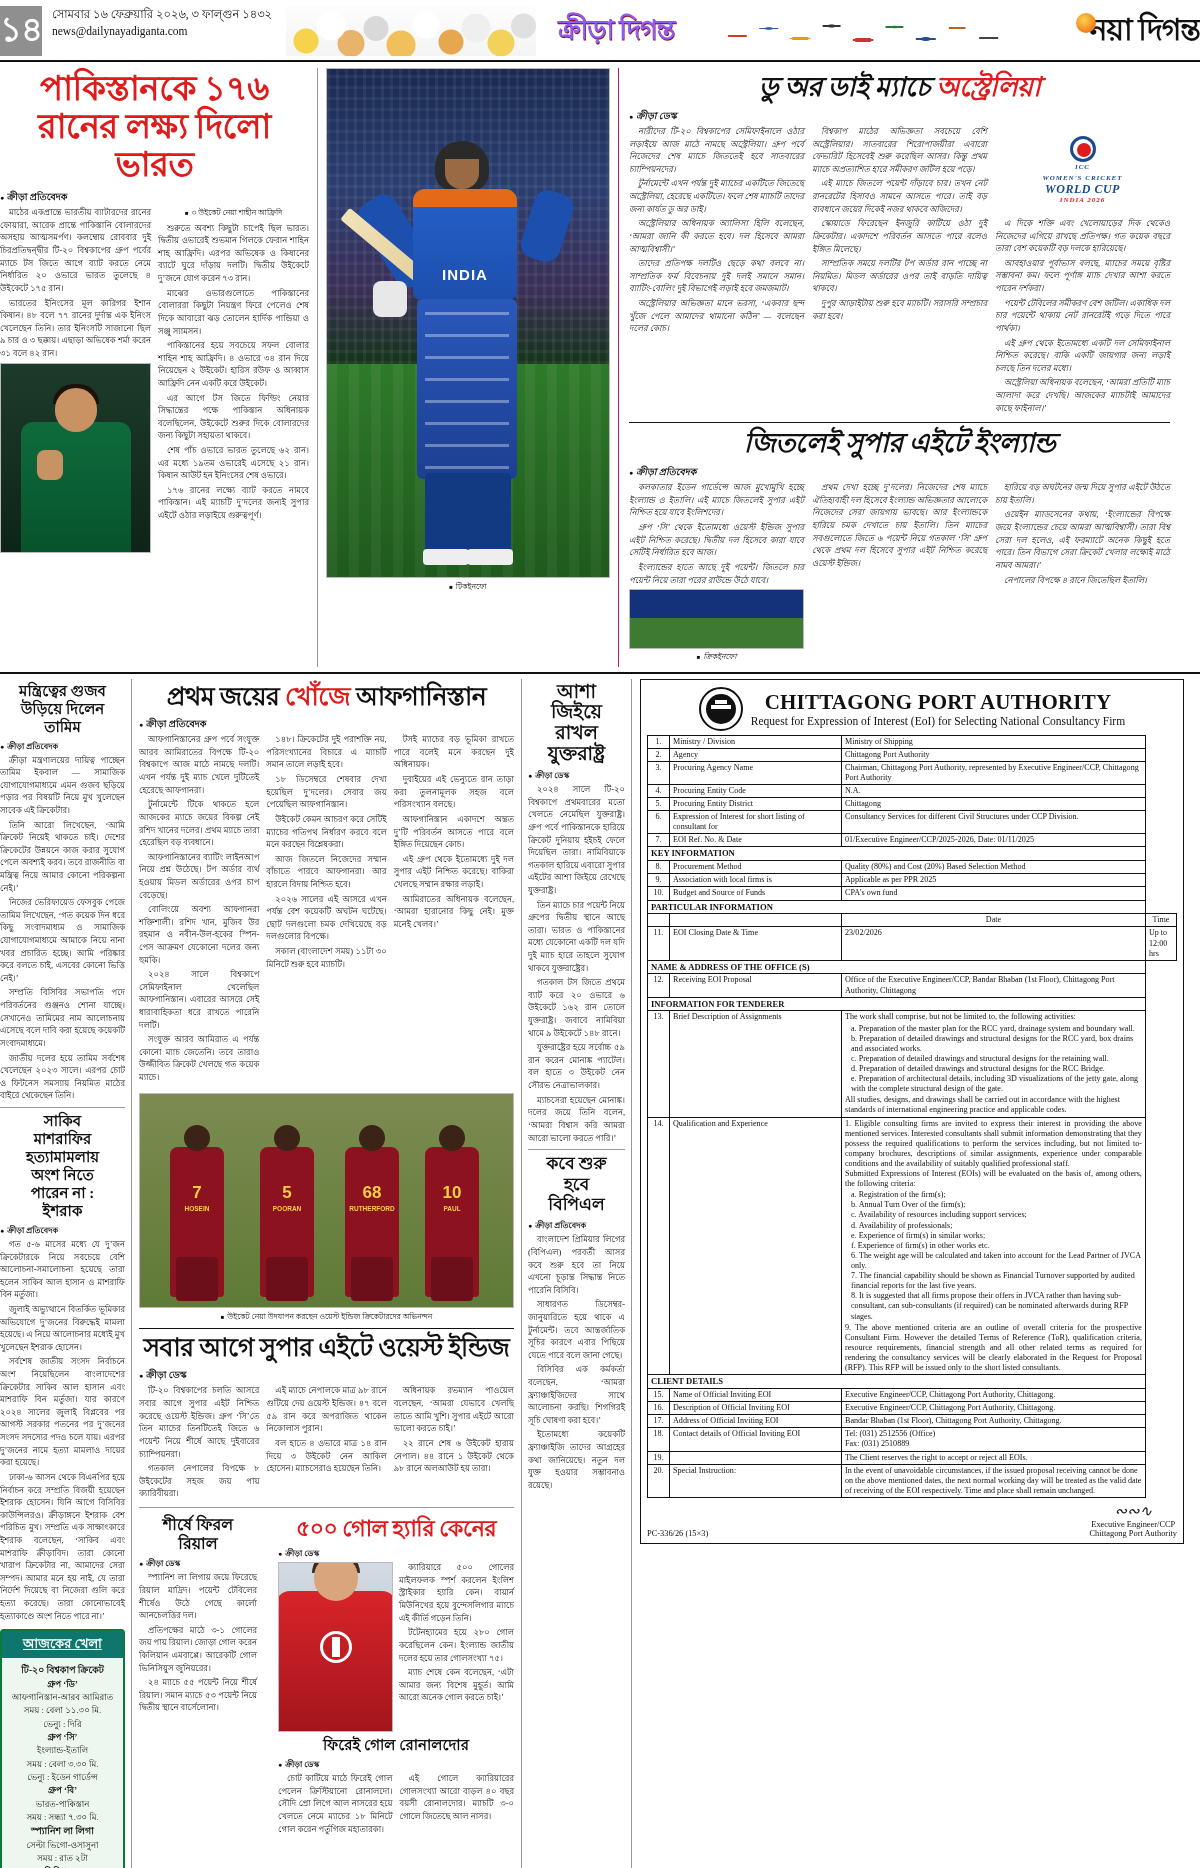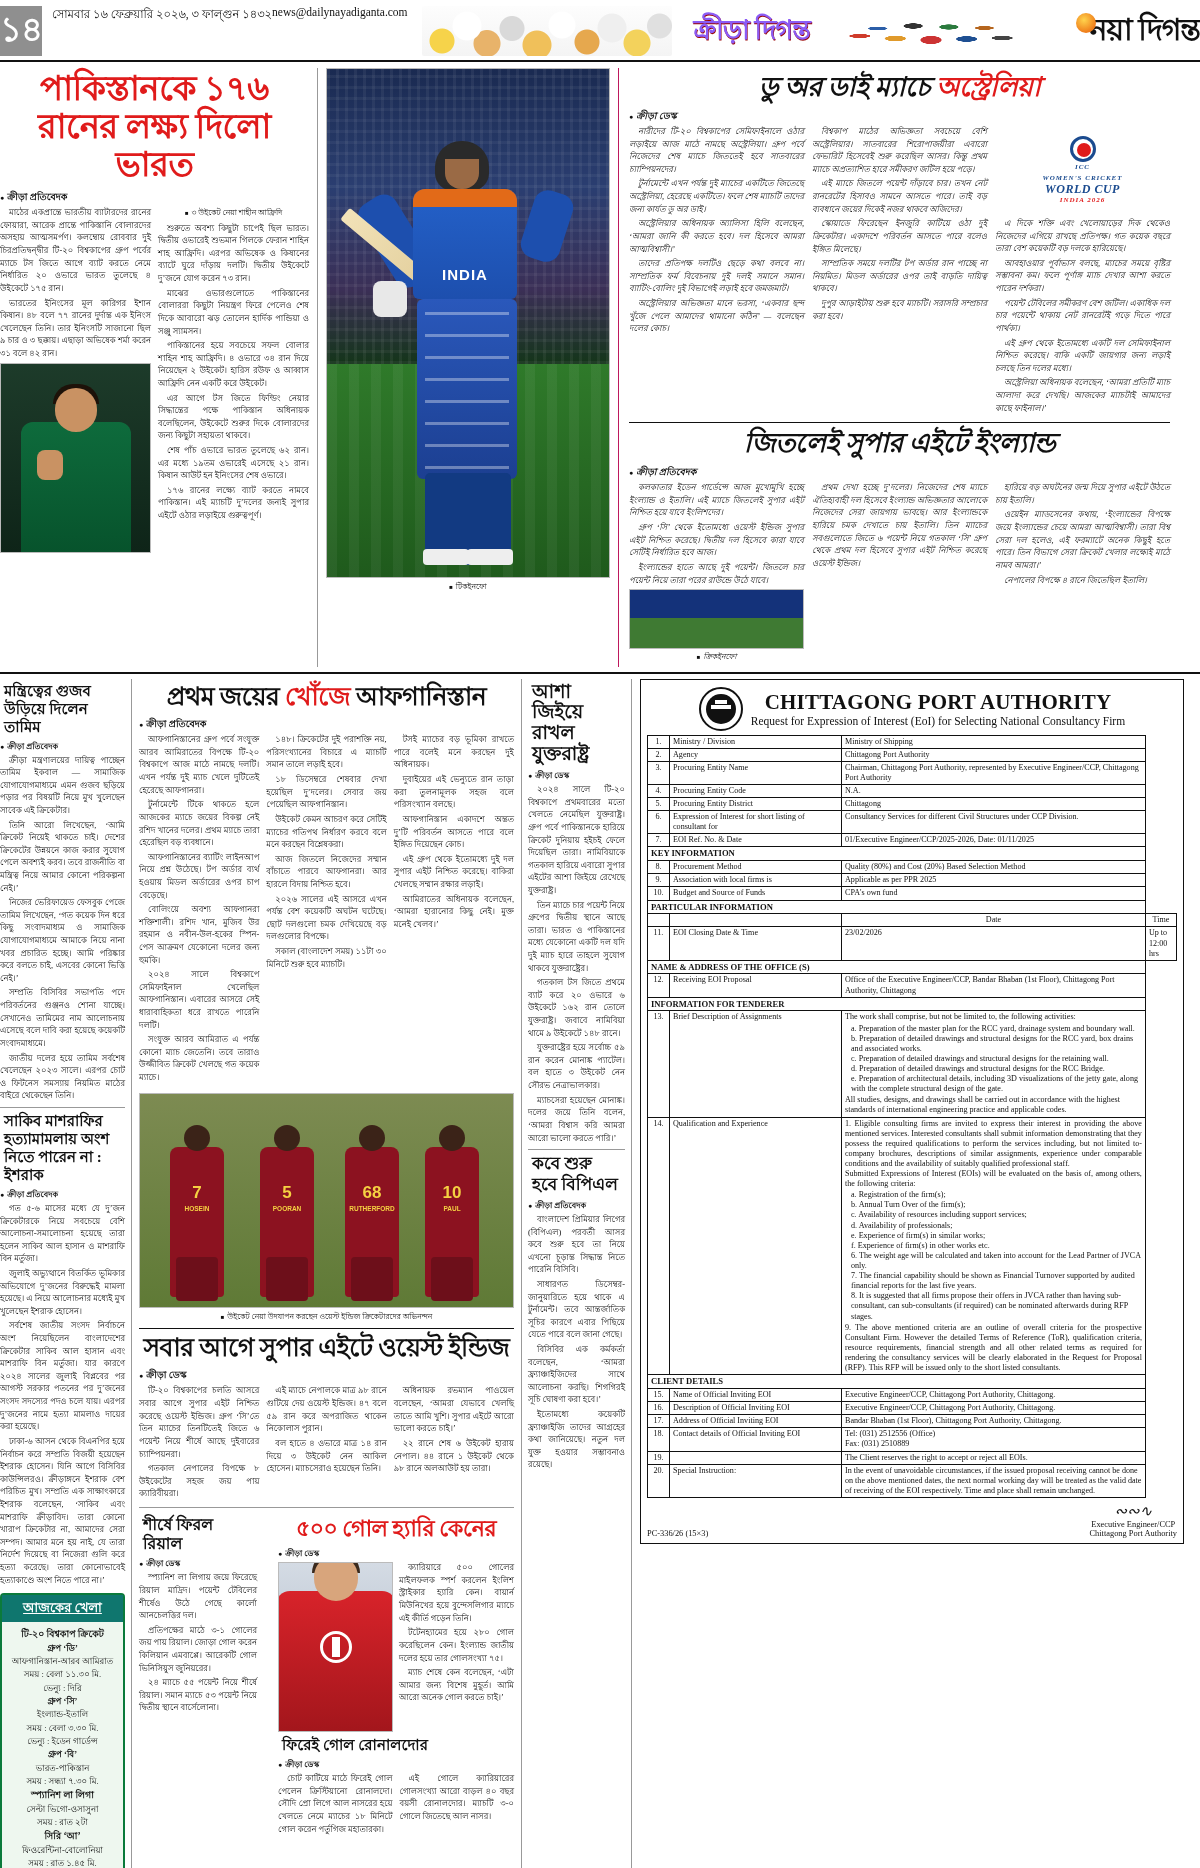--- a/index.html
+++ b/index.html
@@ -15,21 +15,21 @@
   .page { width:1200px; height:1868px; position:relative; padding:6px 0; }
 
   
   .masthead { display:flex; align-items:stretch; height:50px; gap:0; }
   .pageno {
     width:42px; background:#8f8f8f; color:#fff;
     font-size:34px; font-weight:bold; display:flex;
     align-items:center; justify-content:center;
     font-family:"Liberation Sans", sans-serif; letter-spacing:-1px;
   }
-  .mh-date { padding-left:10px; display:flex; flex-direction:row; justify-content:flex-start; }
+  .mh-date { padding-left:10px; display:flex; flex-direction:column; justify-content:flex-start; }
   .mh-date .d1 { font-size:11.5px; }
   .mh-date .d2 { font-size:11.5px; font-family:"Liberation Serif", serif; }
   .mh-photo-left { flex:0 0 250px; margin-left:14px; overflow:hidden; border-radius:2px; position:relative; }
   .mh-title {
     flex:0 0 160px; display:flex; align-items:center; justify-content:center;
     color:#8b5cf6; font-size:27px; font-weight:bold; letter-spacing:-1px;
     text-shadow:0.5px 0.5px 0 #900;
   }
   .mh-photo-right { flex:1 1 auto; margin:0 10px; overflow:hidden; position:relative; }
   .mh-logo { flex:0 0 170px; display:flex; align-items:center; justify-content:flex-end;
@@ -77,21 +77,21 @@
 
   h1.hl-red {
     color:#e01b1b; font-size:34px; line-height:1.12; font-weight:bold;
     margin:2px 0 6px; text-align:center; letter-spacing:-0.5px;
   }
   h2.hl {
     font-size:27px; line-height:1.15; font-weight:bold; margin:4px 0 6px;
     text-align:center; letter-spacing:-0.5px;
   }
   h2.hl .red { color:#e01b1b; }
-  h3.hl-xs { font-size:15px; line-height:1.2; font-weight:bold; margin:3px 4px 4px; }
+  h3.hl-xs { font-size:15px; line-height:1.2; font-weight:bold; margin:3px 16px 4px; text-align:center; }
 
   .byline { font-size:9.5px; font-weight:bold; margin:3px 0 2px; }
   .byline::before { content:"\25CF"; color:#111; font-size:7px; margin-right:3px; vertical-align:middle; }
 
   .bodytext { font-size:8.4px; line-height:1.5; text-align:justify; column-gap:7px; hyphens:auto; }
   .bodytext p { margin:0 0 2px; text-indent:9px; }
   .c2 { column-count:2; }
 
   .photo { position:relative; overflow:hidden; border:1px solid #bbb; }
   .cap { font-size:7.6px; margin:2px 0 4px; text-align:center; }
@@ -541,21 +541,21 @@
                 <td class="k">Ministry / Division</td>
                 <td style="white-space: pre-line;">Ministry of Shipping</td>
               </tr>
               <tr>
                 <td class="n">2.</td>
                 <td class="k">Agency</td>
                 <td style="white-space: pre-line;">Chittagong Port Authority</td>
               </tr>
               <tr>
                 <td class="n">3.</td>
-                <td class="k">Procuring Entity Name</td>
+                <td class="k">Procuring Agency Name</td>
                 <td style="white-space: pre-line;">Chairman, Chittagong Port Authority, represented by Executive Engineer/CCP, Chittagong Port Authority</td>
               </tr>
               <tr>
                 <td class="n">4.</td>
                 <td class="k">Procuring Entity Code</td>
                 <td style="white-space: pre-line;">N.A.</td>
               </tr>
               <tr>
                 <td class="n">5.</td>
                 <td class="k">Procuring Entity District</td>

